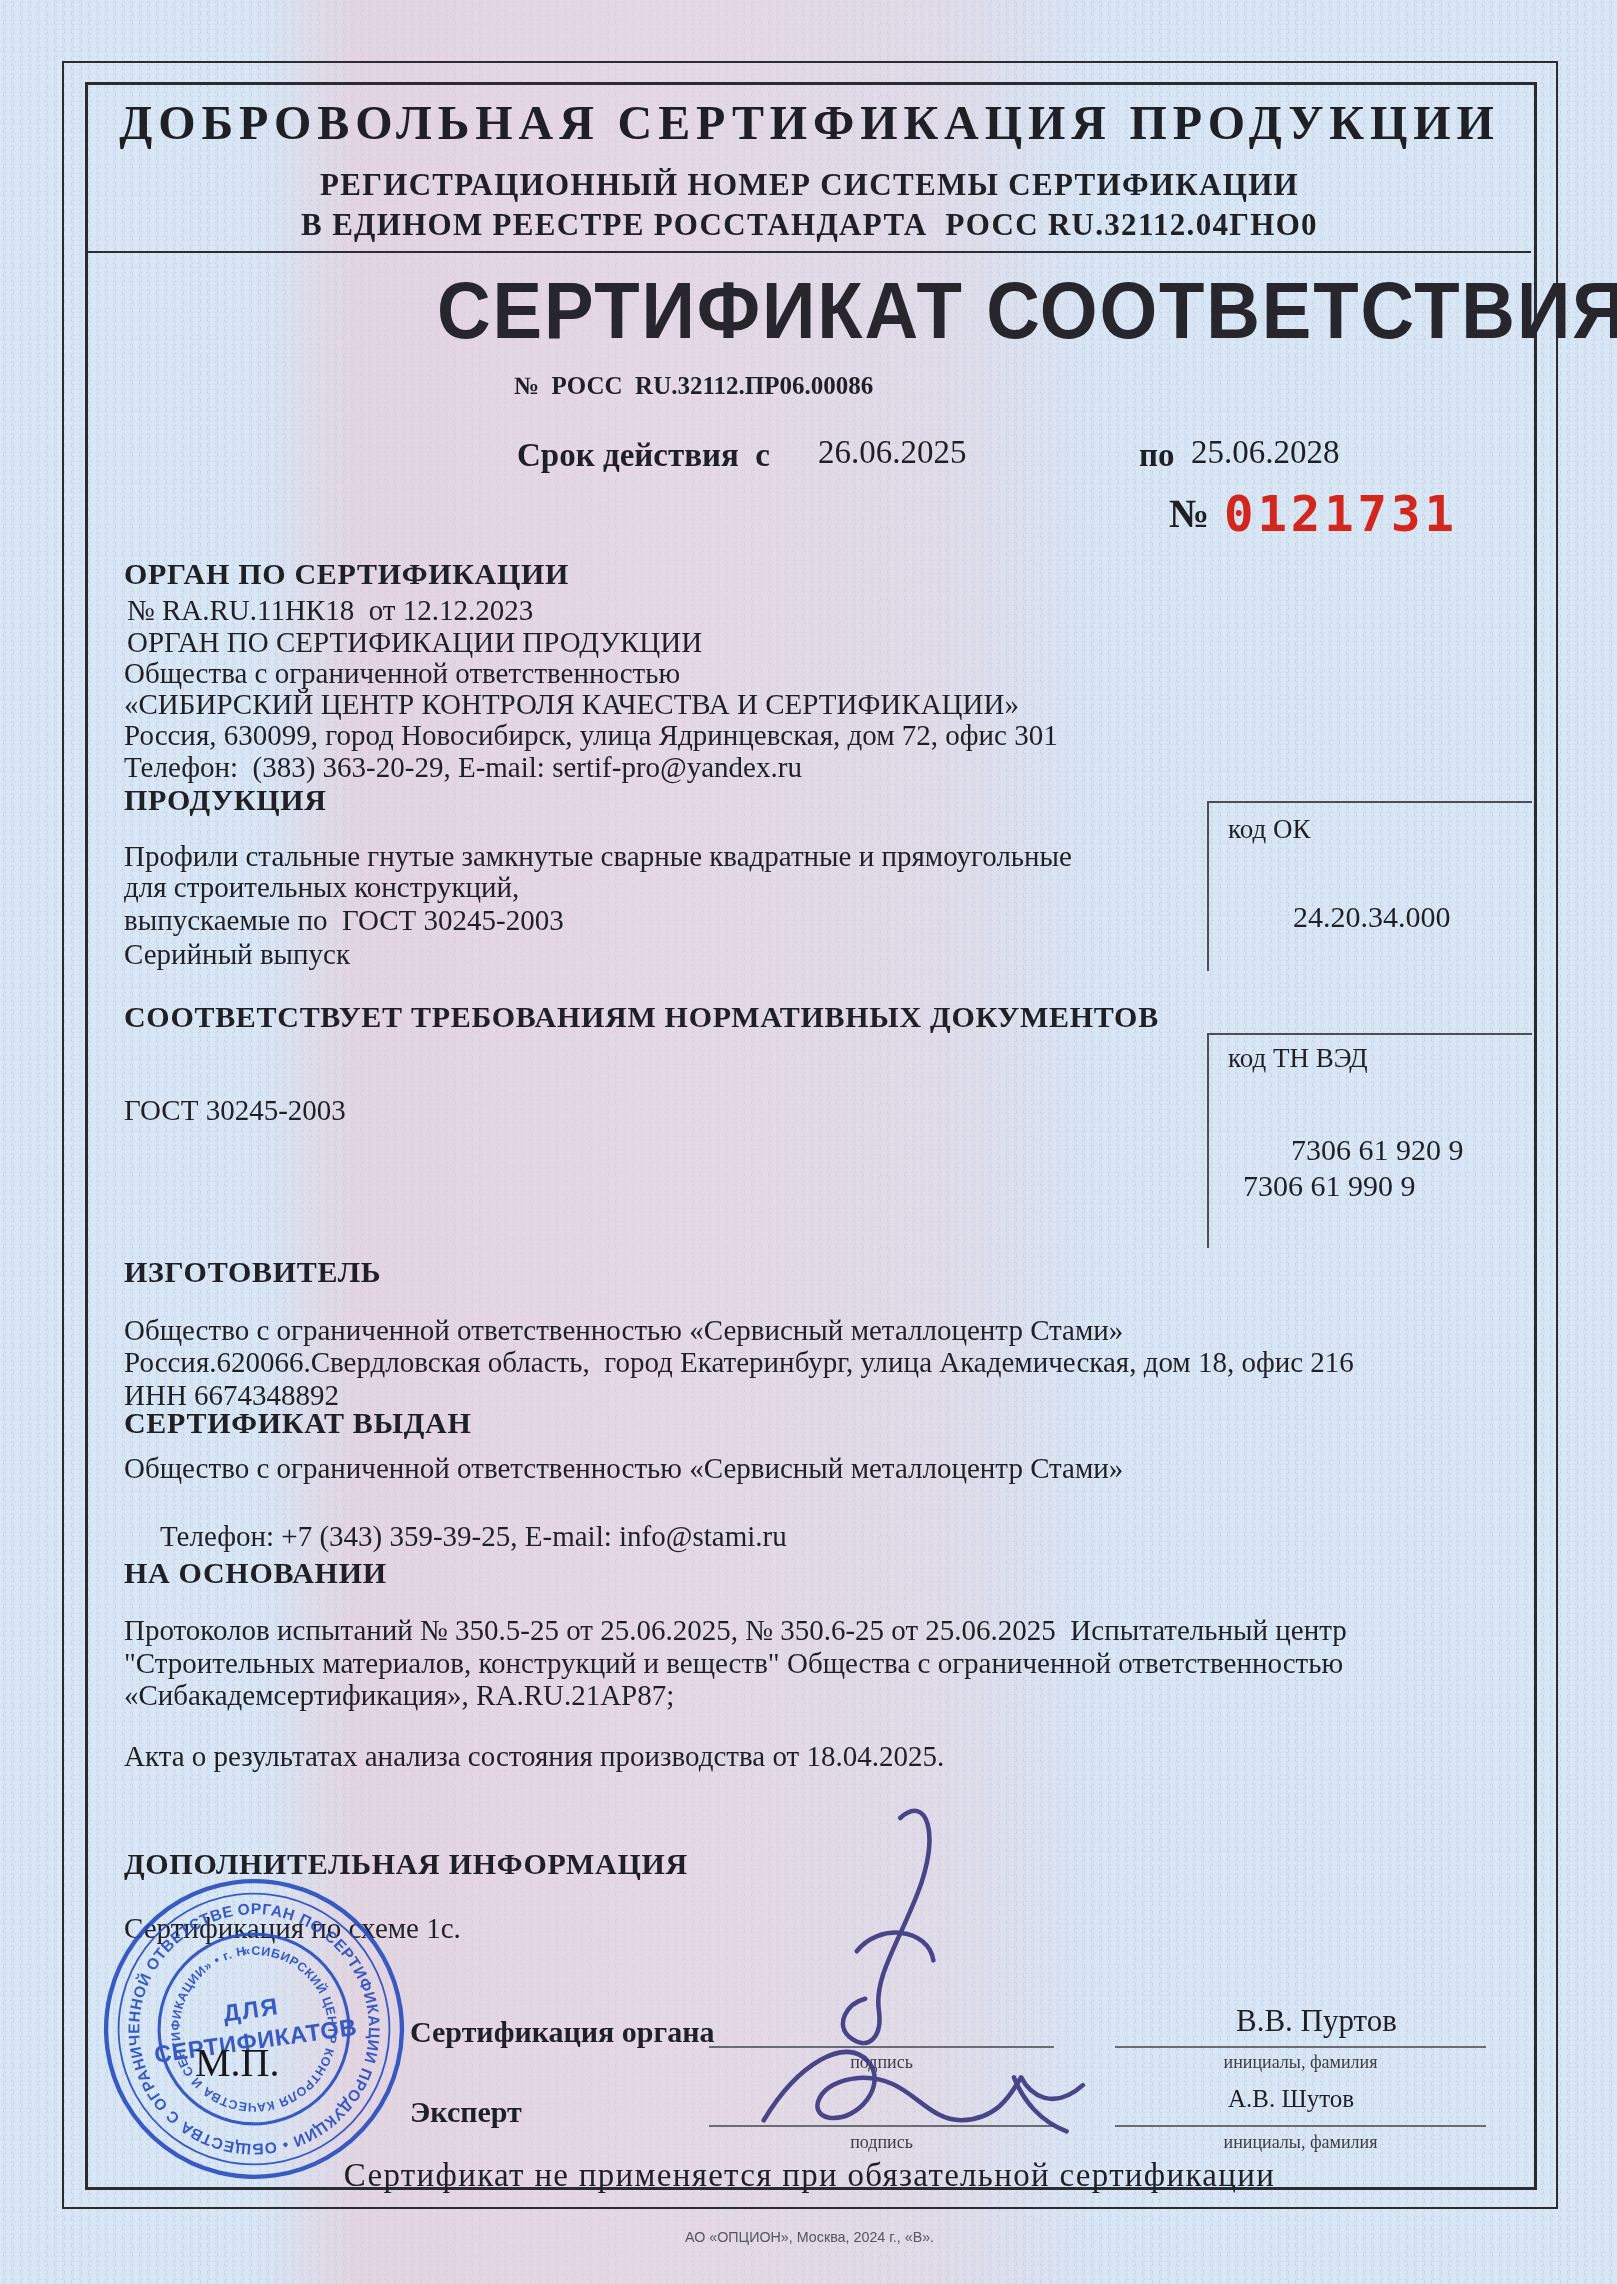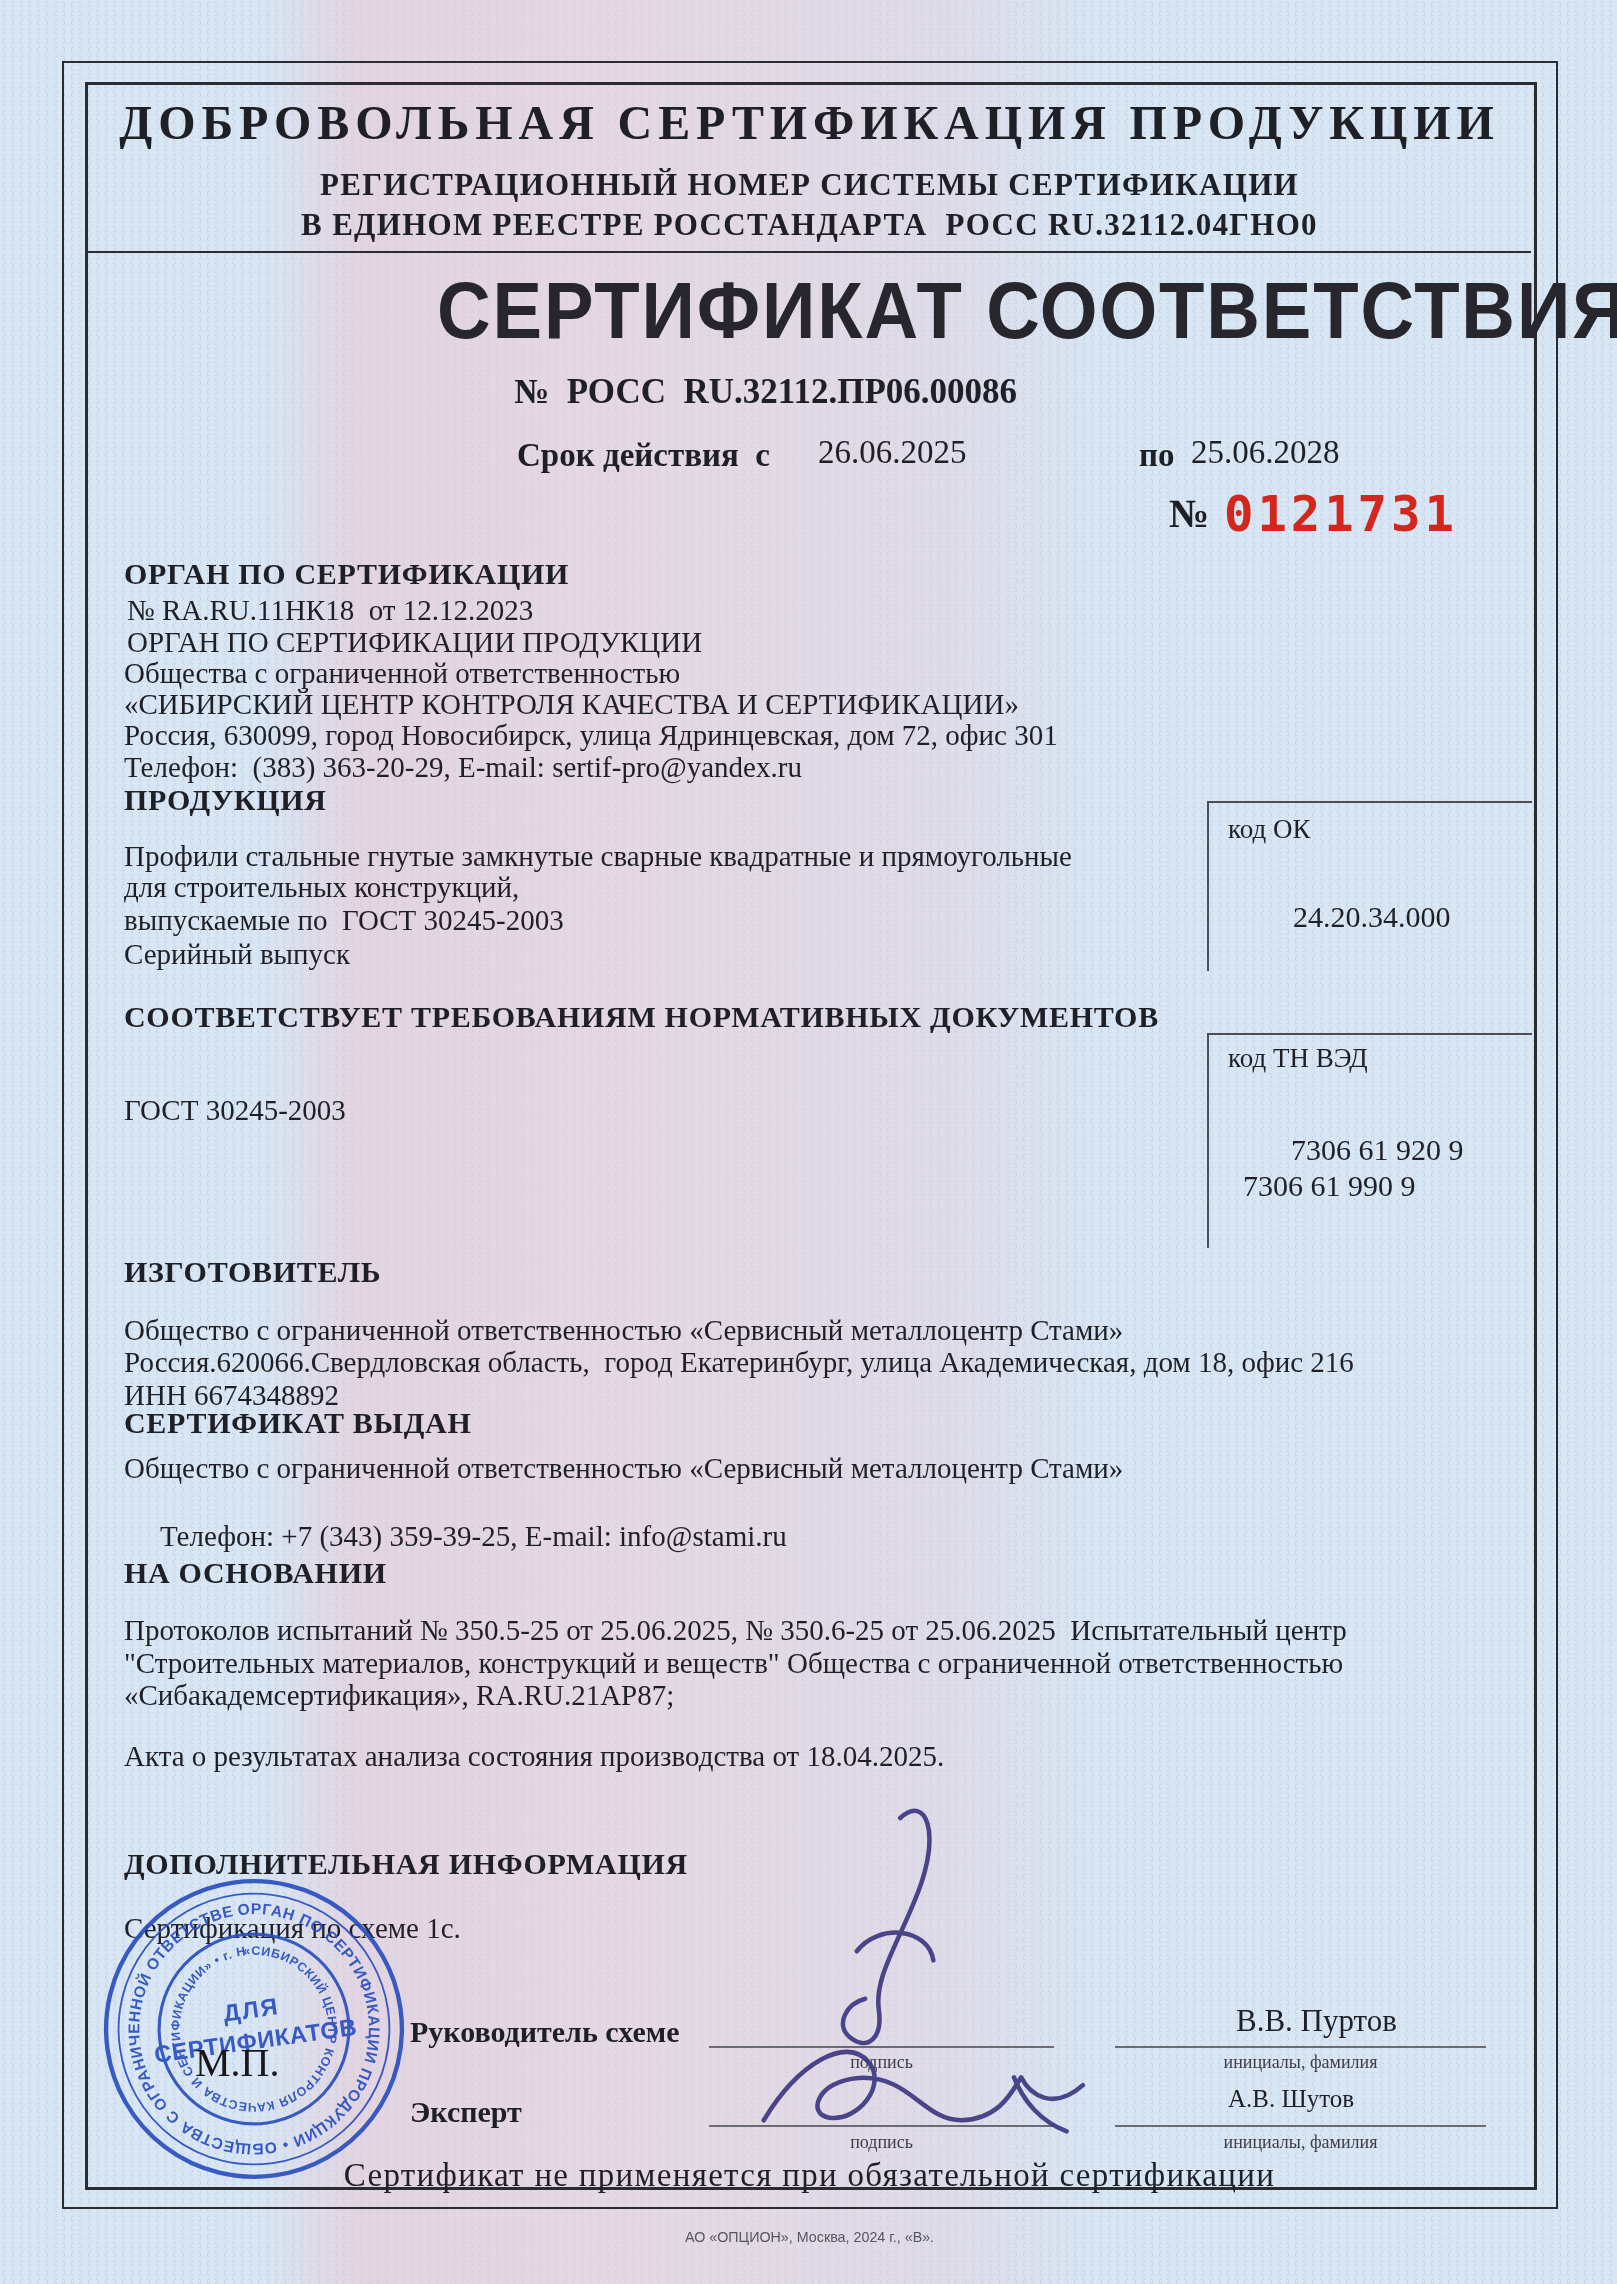--- a/index.html
+++ b/index.html
@@ -48,21 +48,21 @@
   <div class="abs frame" style="left:62px;top:61px;width:1492px;height:2144px;border-width:2.6px;"></div>
   <div class="abs frame" style="left:85px;top:82px;width:1446px;height:2102px;border-width:3.3px;"></div>
   <div class="abs hline" style="left:88px;top:251px;width:1443px;border-top:2.6px solid #2b2b32;"></div>
 
   <div class="abs t b center" style="left:88px;top:96px;width:1443px;font-size:48px;letter-spacing:5.9px;">ДОБРОВОЛЬНАЯ СЕРТИФИКАЦИЯ ПРОДУКЦИИ</div>
   <div class="abs t b center" style="left:88px;top:168px;width:1443px;font-size:31px;letter-spacing:1.3px;">РЕГИСТРАЦИОННЫЙ НОМЕР СИСТЕМЫ СЕРТИФИКАЦИИ</div>
   <div class="abs t b center" style="left:88px;top:208px;width:1443px;font-size:31px;letter-spacing:1.3px;">В ЕДИНОМ РЕЕСТРЕ РОССТАНДАРТА  РОСС RU.32112.04ГНО0</div>
 
   <div class="abs title-main" style="left:437px;top:265px;">СЕРТИФИКАТ СООТВЕТСТВИЯ</div>
 
-  <div class="abs t b" style="left:514px;top:372px;font-size:35px;">№  РОСС  RU.32112.ПР06.00086</div>
+  <div class="abs t b" style="left:514px;top:372px;font-size:25px;">№  РОСС  RU.32112.ПР06.00086</div>
   <div class="abs t b" style="left:517px;top:437px;font-size:33px;">Срок действия  с</div>
   <div class="abs t" style="left:818px;top:434px;font-size:33px;">26.06.2025</div>
   <div class="abs t b" style="left:1139px;top:437px;font-size:33px;">по</div>
   <div class="abs t" style="left:1191px;top:434px;font-size:33px;">25.06.2028</div>
   <div class="abs t b" style="left:1169px;top:492px;font-size:40px;">№</div>
   <div class="abs red-num" style="left:1224px;top:486px;font-size:49px;letter-spacing:3.9px;color:#d3261c;">0121731</div>
 
   <div class="abs t b" style="left:124px;top:557px;font-size:30px;letter-spacing:0.7px;">ОРГАН ПО СЕРТИФИКАЦИИ</div>
   <div class="abs t" style="left:127px;top:594px;font-size:29px;">№ RA.RU.11НК18  от 12.12.2023</div>
   <div class="abs t" style="left:124px;top:657px;font-size:29px;">Общества с ограниченной ответственностью</div>
@@ -123,21 +123,21 @@
       </text>
       <text font-family="Liberation Sans, sans-serif" font-size="20" font-weight="bold" fill="#2b4fc0" letter-spacing="1">
         <textPath href="#ringInnerPath">«СИБИРСКИЙ ЦЕНТР КОНТРОЛЯ КАЧЕСТВА И СЕРТИФИКАЦИИ»  •  г. Новосибирск  •</textPath>
       </text>
       <text x="250" y="232" text-anchor="middle" font-family="Liberation Sans, sans-serif" font-size="38" font-weight="bold" fill="#2b4fc0" letter-spacing="3">ДЛЯ</text>
       <text x="250" y="282" text-anchor="middle" font-family="Liberation Sans, sans-serif" font-size="38" font-weight="bold" fill="#2b4fc0" letter-spacing="1">СЕРТИФИКАТОВ</text>
     </svg>
   </div>
   <div class="abs t" style="left:195px;top:2041px;font-size:40px;color:#17171c;">М.П.</div>
 
-  <div class="abs t b" style="left:410px;top:2015px;font-size:30px;">Руководитель схеме</div>
+  <div class="abs t b" style="left:410px;top:2015px;font-size:30px;">Сертификация органа</div>
   <div class="abs sigline" style="left:709px;top:2046px;width:345px;"></div>
   <div class="abs t small-label center" style="left:709px;top:2052px;width:345px;">подпись</div>
   <div class="abs t" style="left:1236px;top:2004px;font-size:31px;">В.В. Пуртов</div>
   <div class="abs sigline" style="left:1115px;top:2046px;width:371px;"></div>
   <div class="abs t small-label center" style="left:1115px;top:2052px;width:371px;">инициалы, фамилия</div>
 
   <div class="abs t b" style="left:410px;top:2095px;font-size:30px;">Эксперт</div>
   <div class="abs sigline" style="left:709px;top:2125px;width:345px;"></div>
   <div class="abs t small-label center" style="left:709px;top:2132px;width:345px;">подпись</div>
   <div class="abs t" style="left:1228px;top:2085px;font-size:25px;">А.В. Шутов</div>

